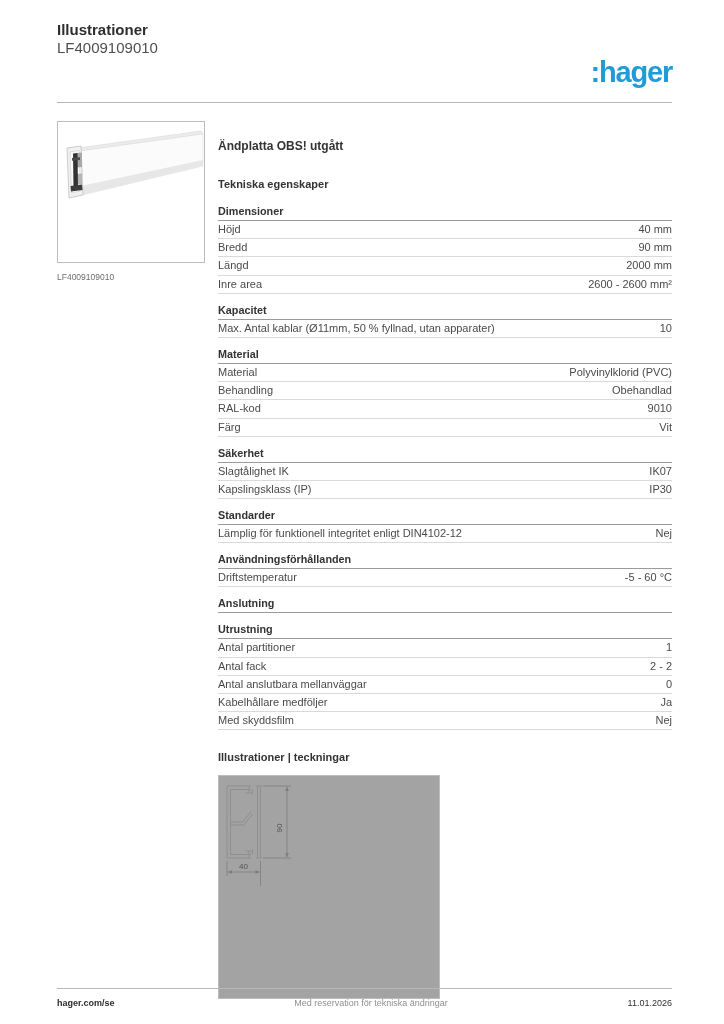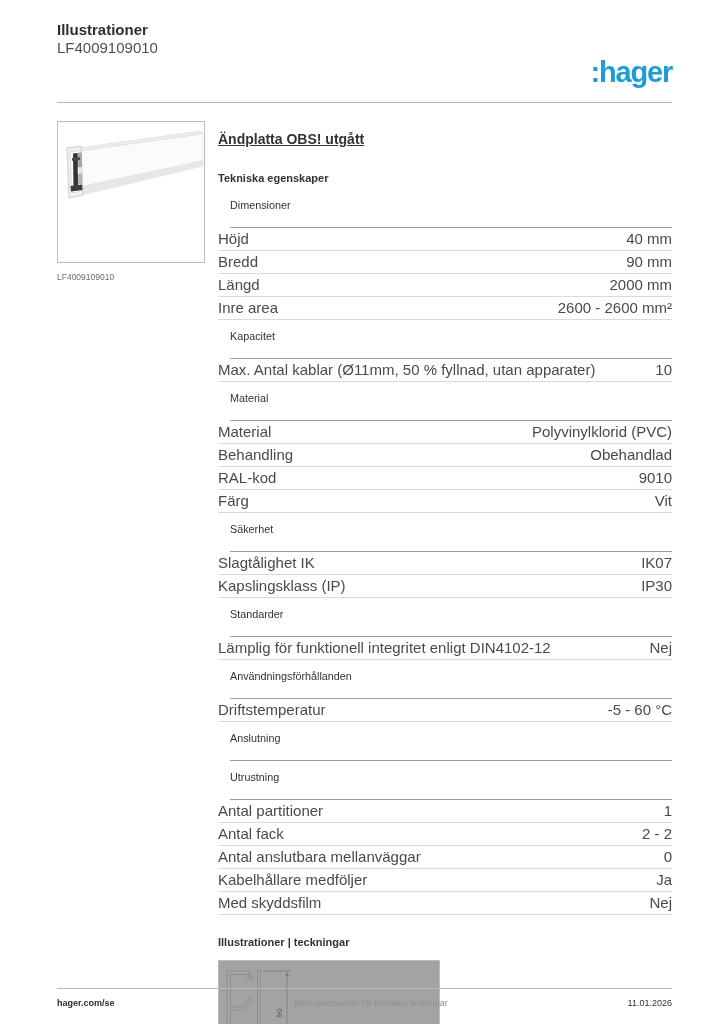--- a/index.html
+++ b/index.html
@@ -17,27 +17,27 @@
   .logo{font-size:29px;font-weight:bold;letter-spacing:-1.2px;margin-top:4px;}
   .header-rule{border:none;border-top:1px solid #b8b8b8;margin:13px 0 0 0;}
 
   
   .main{display:flex;margin-top:18px;gap:13px;}
   .col-left{width:148px;flex:0 0 148px;}
   .photo-box{width:148px;height:142px;border:1px solid #bcbcbc;box-sizing:border-box;background:#fff;}
   .photo-caption{font-size:8.5px;color:#6d6d6d;margin-top:9px;}
   .col-right{flex:1;min-width:0;}
 
-  .product-title{font-size:14px;font-weight:bold;color:#333;margin:10px 0 25px 0;text-decoration:underline;}
+  .product-title{font-size:12px;font-weight:bold;color:#333;margin:18px 0 25px 0;}
   .tech-title{font-size:11px;font-weight:bold;color:#333;margin:0 0 15px 0;}
 
   .section{margin-bottom:10px;}
-  .section-heading{font-size:10.8px;font-weight:normal;color:#333;padding-bottom:16px;border-bottom:1px solid #9b9b9b;margin-left:12px;}
+  .section-heading{font-size:10.8px;font-weight:bold;color:#333;padding-bottom:3px;border-bottom:1px solid #9b9b9b;}
   .spec-row{display:flex;justify-content:space-between;align-items:baseline;
-    font-size:15px;color:#4a4a4a;padding:2px 0 2px 0;border-bottom:1px solid #dadada;line-height:1.2;}
+    font-size:11px;color:#4a4a4a;padding:2px 0 2px 0;border-bottom:1px solid #dadada;line-height:1.2;}
   .spec-label{padding-right:8px;}
   .spec-value{text-align:right;white-space:nowrap;}
 
   .illus-title{font-size:11px;font-weight:bold;color:#333;margin:21px 0 12px 0;}
   .drawing-box{width:222px;height:224px;border:1px solid #bcbcbc;box-sizing:border-box;background:#a3a3a3;}
 
   
   .footer{position:absolute;left:57px;right:52px;top:988px;border-top:1px solid #b8b8b8;
     display:flex;justify-content:space-between;align-items:baseline;padding-top:9px;font-size:9px;}
   .footer-left{font-weight:bold;color:#2e2e2e;}

